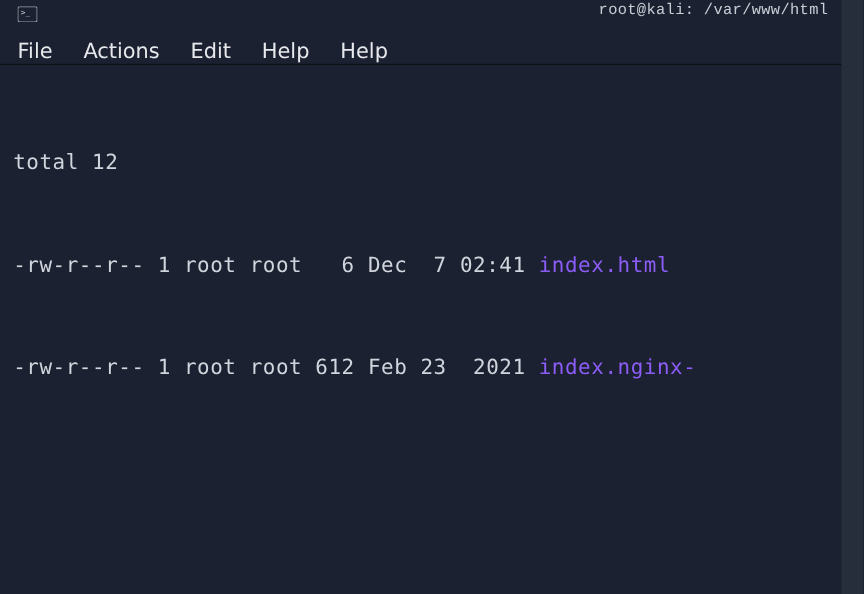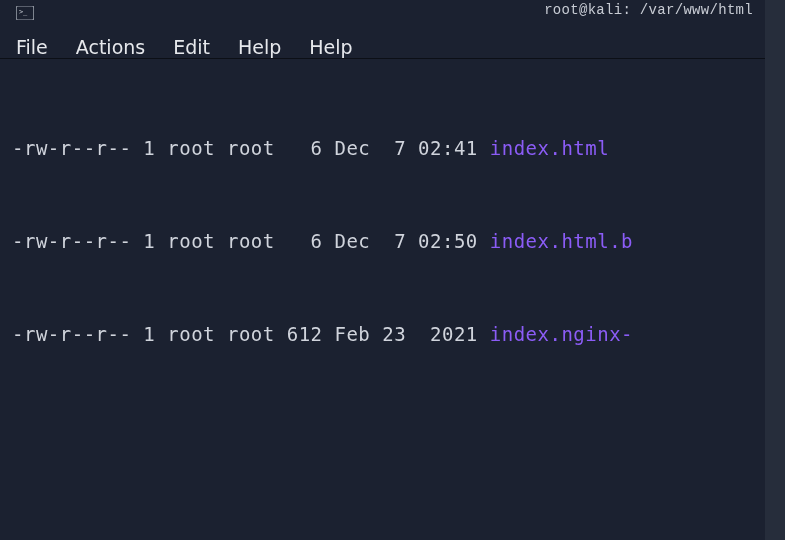--- a/index.html
+++ b/index.html
@@ -85,22 +85,22 @@
 
 <div class="menubar">
   <div class="menubar-item">File</div>
   <div class="menubar-item">Actions</div>
   <div class="menubar-item">Edit</div>
   <div class="menubar-item">Help</div>
   <div class="menubar-item">Help</div>
 </div>
 
 <div class="terminal">
+  <div class="line">total 12</div>
   <div class="line"><span>-rw-r--r--</span> <span>1</span> <span>root</span> <span>root</span>   <span>6</span> <span>Dec</span>  <span>7</span> <span>02:41</span> <span class="filename">index.html</span></div>
-  <div class="line"><span>-rw-r--r--</span> <span>1</span> <span>root</span> <span>root</span>   <span>6</span> <span>Dec</span>  <span>7</span> <span>02:50</span> <span class="filename">index.html.b</span></div>
   <div class="line"><span>-rw-r--r--</span> <span>1</span> <span>root</span> <span>root</span> <span>612</span> <span>Feb</span> <span>23</span>  <span>2021</span> <span class="filename">index.nginx-</span></div>
 
   
 
   
 
   
 </div>
 
 <div class="right-gutter"></div>

